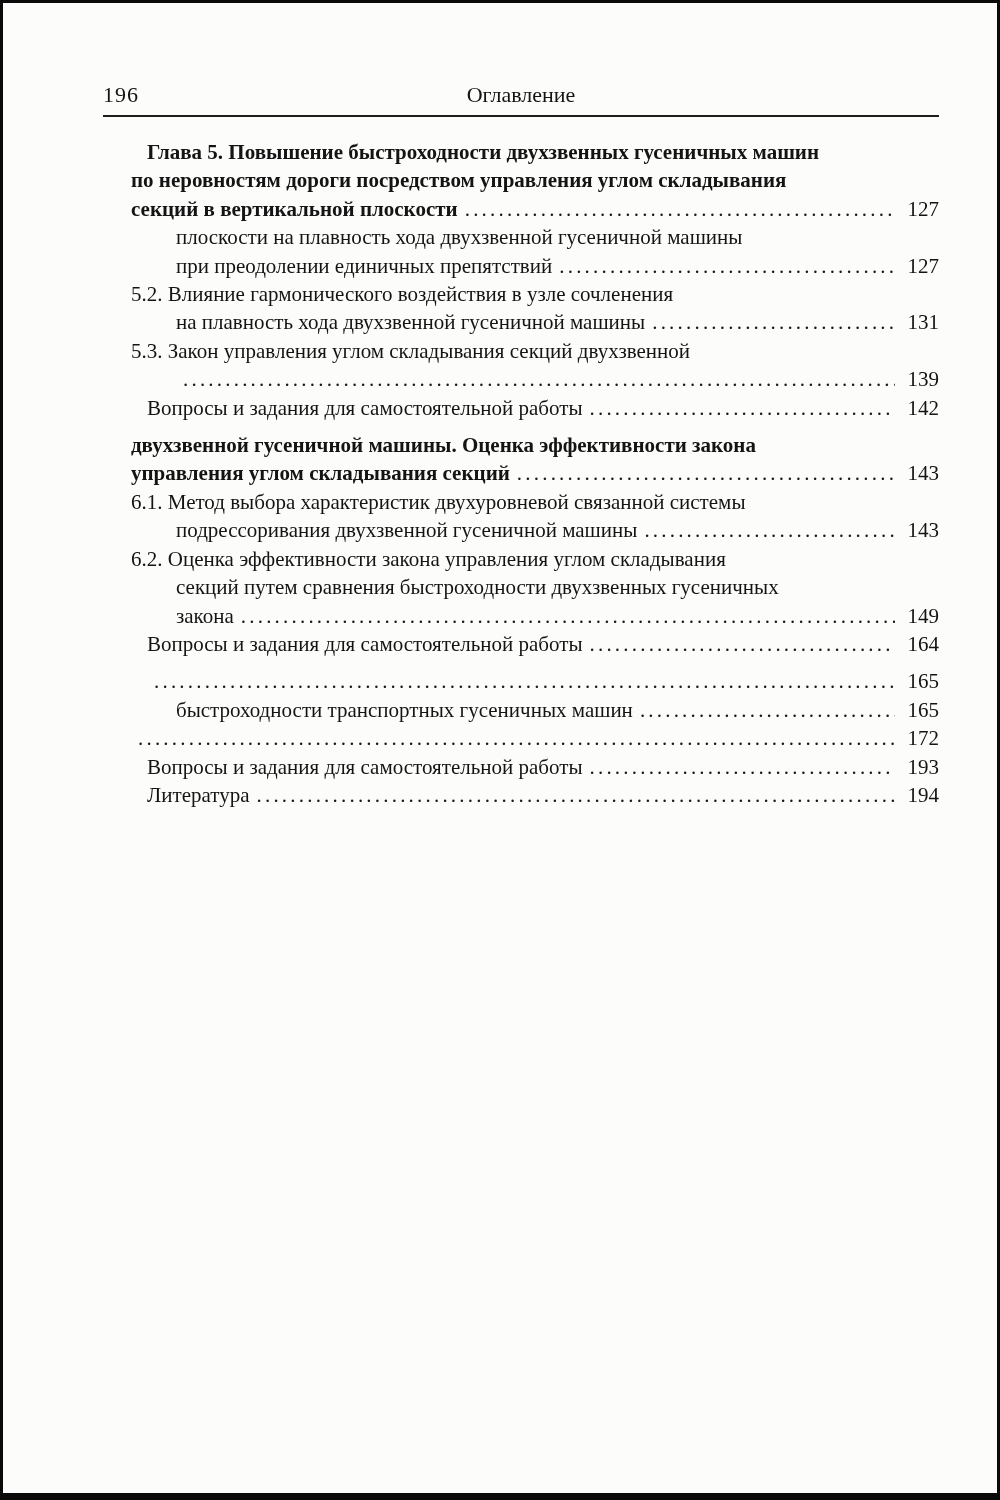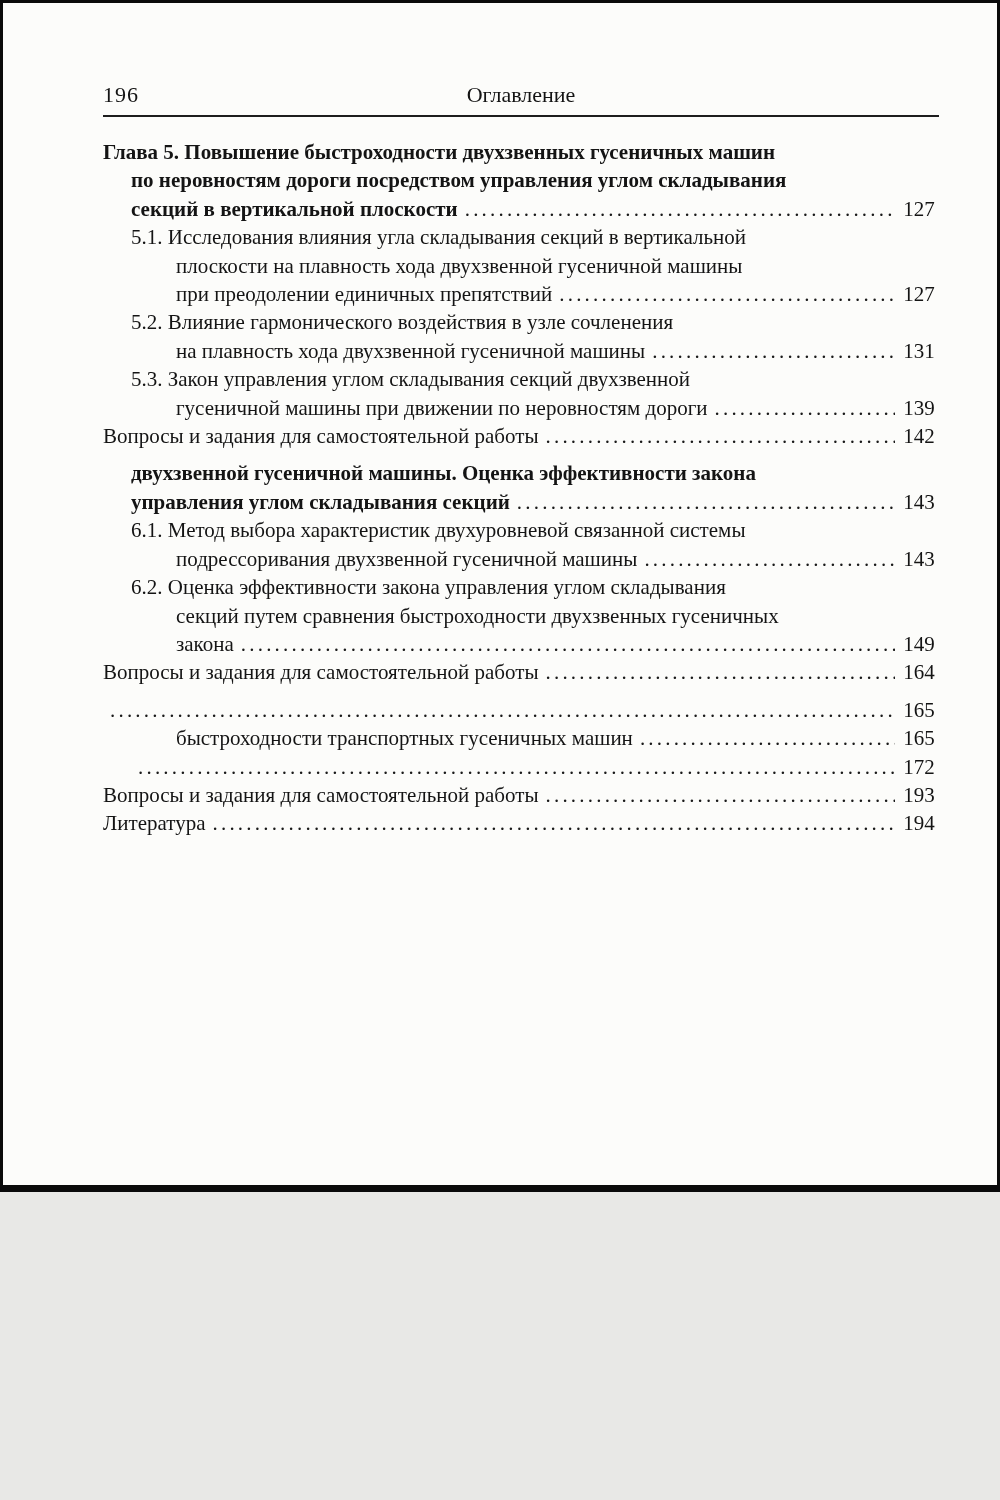--- a/index.html
+++ b/index.html
@@ -5,21 +5,21 @@
   * { margin: 0; padding: 0; box-sizing: border-box; }
   html, body { width: 1000px; height: 1500px; }
   body {
     background: #e8e8e6;
     font-family: "Liberation Serif", "DejaVu Serif", serif;
     color: #141414;
   }
   .page {
     position: relative;
     width: 1000px;
-    height: 1192px;
+    height: 1500px;
     background: #fcfcfa;
     border: 3px solid #0a0a0a;
     border-bottom-width: 7px;
     overflow: hidden;
   }
   .content { padding: 78px 58px 0 100px; }
 
   .header {
     position: relative;
     height: 36px;
@@ -34,37 +34,37 @@
     text-align: center; font-size: 22px;
   }
 
   .toc { margin-top: 21px; font-size: 21px; }
   .entry.space-before { margin-top: 9px; }
 
   .line { display: flex; align-items: baseline; line-height: 28.4px; }
   .line .text { white-space: nowrap; }
   .entry.bold .text { font-weight: bold; }
 
-  .indent-0 { padding-left: 0; }
+  .indent-0 { padding-left: 0; margin-left: 44px; }
   .indent-1 { padding-left: 28px; }
   .indent-2 { padding-left: 73px; }
 
   .dotfill {
     flex: 1 1 auto;
     overflow: hidden;
     white-space: nowrap;
     min-width: 10px;
     margin: 0 4px 0 7px;
     color: #1a1a1a;
   }
   .dotfill::after {
     content: "........................................................................................................................";
     letter-spacing: 3.2px;
   }
-  .pagenum { min-width: 40px; text-align: center; white-space: nowrap; }
+  .pagenum { min-width: 40px; text-align: right; white-space: nowrap; }
 </style>
 </head>
 <body>
 
 <div class="page">
   <div class="content">
     <div class="header">
       <span class="pageno">196</span>
       <span class="title">Оглавление</span>
     </div>
@@ -76,23 +76,20 @@
           <div class="line indent-1">
             <span class="text">по неровностям дороги посредством управления углом складывания</span>
           </div>
           <div class="line indent-1">
             <span class="text">секций в вертикальной плоскости</span>
             <span class="dotfill"></span>
             <span class="pagenum">127</span>
           </div>
         </div>
         <div class="entry">
-          <div class="line indent-1">
-            <span class="text">5.1. Исследования влияния угла складывания секций в вертикальной</span>
-          </div>
           <div class="line indent-2">
             <span class="text">плоскости на плавность хода двухзвенной гусеничной машины</span>
           </div>
           <div class="line indent-2">
             <span class="text">при преодолении единичных препятствий</span>
             <span class="dotfill"></span>
             <span class="pagenum">127</span>
           </div>
         </div>
         <div class="entry">
@@ -103,21 +100,20 @@
             <span class="text">на плавность хода двухзвенной гусеничной машины</span>
             <span class="dotfill"></span>
             <span class="pagenum">131</span>
           </div>
         </div>
         <div class="entry">
           <div class="line indent-1">
             <span class="text">5.3. Закон управления углом складывания секций двухзвенной</span>
           </div>
           <div class="line indent-2">
-            <span class="text">гусеничной машины при движении по неровностям дороги</span>
             <span class="dotfill"></span>
             <span class="pagenum">139</span>
           </div>
         </div>
         <div class="entry">
           <div class="line indent-0">
             <span class="text">Вопросы и задания для самостоятельной работы</span>
             <span class="dotfill"></span>
             <span class="pagenum">142</span>
           </div>

